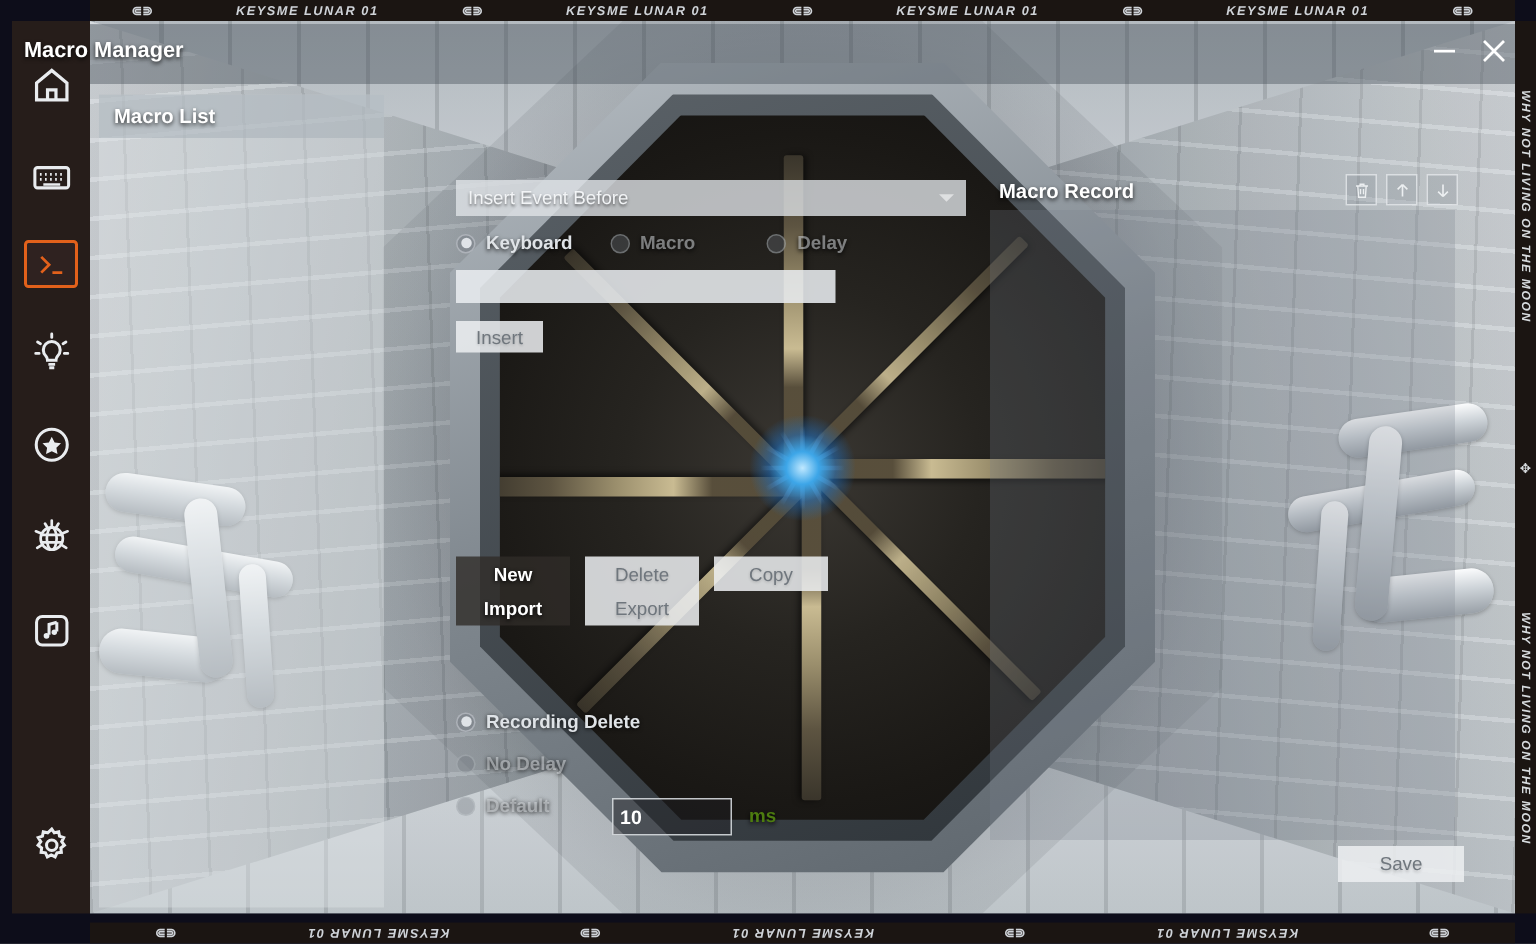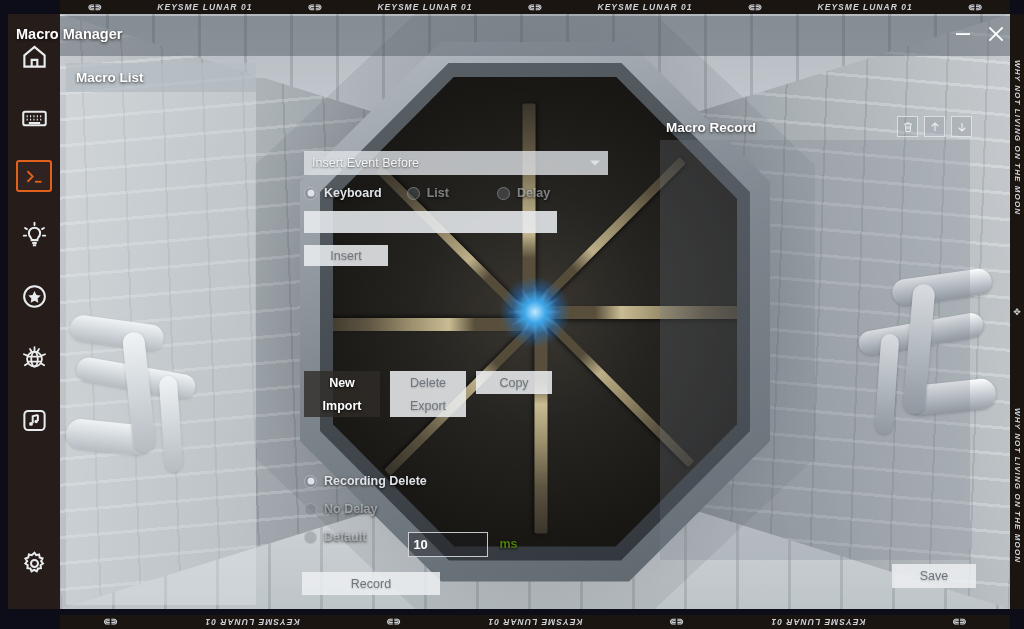--- a/index.html
+++ b/index.html
@@ -195,26 +195,25 @@
 
   
   .form {
     position:absolute; left:304px; top:120px; width:300px;
   }
   .sec-title {
     color:#fff; font-size:13.5px; font-weight:700;
     text-shadow:0 1px 3px rgba(0,0,0,.8); margin-bottom:10px;
   }
   .select {
-    position:relative; width:304px; height:24px;
+    position:relative; width:340px; height:24px;
     background: rgba(222,226,230,.80);
     display:flex; align-items:center; padding-left:8px;
     color:#f2f4f6; font-size:12.5px; cursor:pointer;
     text-shadow:0 1px 2px rgba(0,0,0,.55);
-    margin-top:31px;
   }
   .select .chev {
     position:absolute; right:8px; top:50%; transform:translateY(-50%);
     width:0;height:0;border-left:5px solid transparent;border-right:5px solid transparent;
     border-top:5px solid rgba(255,255,255,.55);
   }
   .radios { display:flex; align-items:flex-start; margin-top:11px; }
   .radio { display:flex; align-items:center; cursor:pointer; }
   .radio .dot {
     width:13px; height:13px; border-radius:50%;
@@ -245,21 +244,21 @@
     font-size:12.5px; border:none; cursor:pointer;
     text-shadow:0 1px 2px rgba(0,0,0,.2);
   }
   .btn.light {
     background: rgba(236,239,241,.86); color:#6f767d;
   }
   .btn.dark {
     background: rgba(48,44,40,.80); color:#ffffff; font-weight:700;
     text-shadow:0 1px 3px rgba(0,0,0,.9);
   }
-  .btn-insert { margin-top:12px; width:84px; height:21px; }
+  .btn-insert { margin-top:12px; width:58px; height:21px; }
 
   .btn-row { position:absolute; left:304px; display:flex; gap:10px; }
   .row-new { top:371px; }
   .row-import { top:394px; }
   .btn-w { width:76px; height:23px; }
 
   .delay-group { position:absolute; left:304px; top:474px; width:300px; }
   .delay-group .radio { margin-bottom:14px; }
   .delay-line { display:flex; align-items:center; }
   .num-input {
@@ -461,21 +460,21 @@
       <span class="chev"></span>
     </div>
 
     <div class="radios">
       <label class="radio on">
         <span class="dot"></span>
         <span class="lbl">Keyboard</span>
       </label>
       <label class="radio dim sp-mouse">
         <span class="dot"></span>
-        <span class="lbl">List</span>
+        <span class="lbl">Macro</span>
       </label>
       <label class="radio dim sp-delay">
         <span class="dot"></span>
         <span class="lbl">Delay</span>
       </label>
     </div>
 
     <input class="text-input" type="text" placeholder="" style="">
 
     <button class="btn light btn-insert">Insert</button>
@@ -503,16 +502,15 @@
     <div class="delay-line">
       <label class="radio dim">
         <span class="dot"></span>
         <span class="lbl">Default</span>
       </label>
       <input class="num-input" type="text" value="10" style="">
       <span class="ms-lbl">ms</span>
     </div>
   </div>
 
-  <button class="btn light btn-record">Record</button>
   <button class="btn light btn-save">Save</button>
 
 </div>
 
 </body></html>

